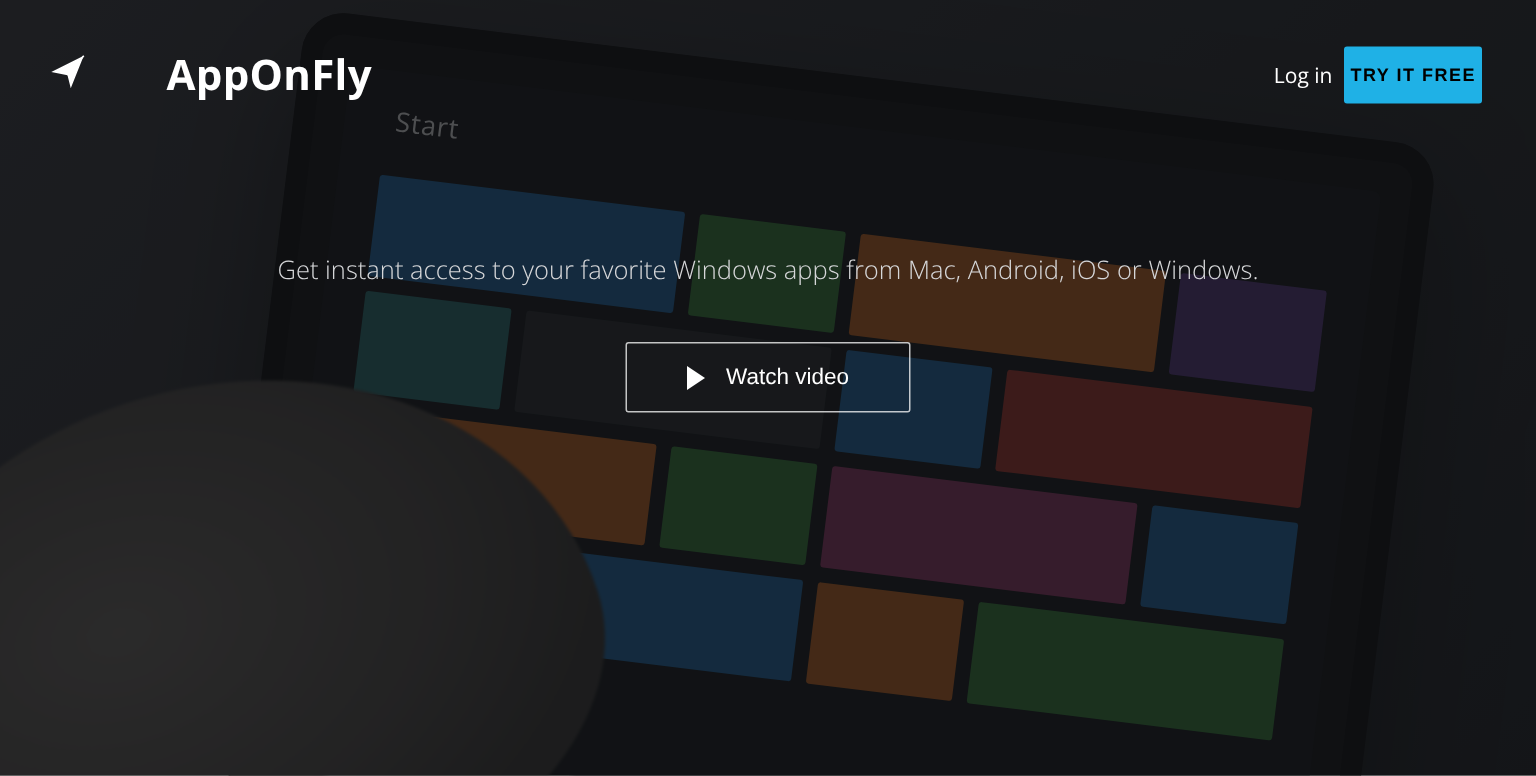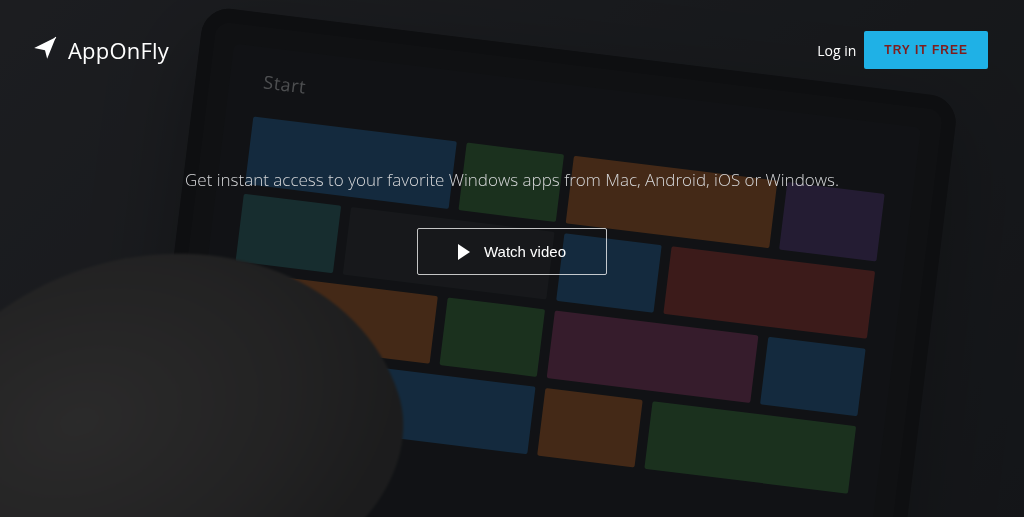--- a/index.html
+++ b/index.html
@@ -93,40 +93,41 @@
       z-index: 5;
     }
     .brand {
       display: flex;
       align-items: center;
       gap: 10px;
       color: #fff;
       text-decoration: none;
     }
     .brand .name {
-      font-size: 22px;
-      font-weight: 400;
+      font-size: 28px;
+      font-weight: 700;
       letter-spacing: .2px;
+      margin-left: 43px;
     }
     .nav-right {
       display: flex;
       align-items: center;
       gap: 8px;
     }
     .login-link {
       color: #fff;
       font-size: 14px;
       text-decoration: none;
       cursor: pointer;
     }
     .cta {
       background: #1fb1e6;
-      color: #7f1d1d;
+      color: #000000;
       border: none;
-      padding: 12px 20px;
+      padding: 12px 4px;
       font-size: 12px;
       font-weight: 700;
       letter-spacing: 1px;
       text-transform: uppercase;
       cursor: pointer;
       border-radius: 2px;
     }
 
     
     .hero {

